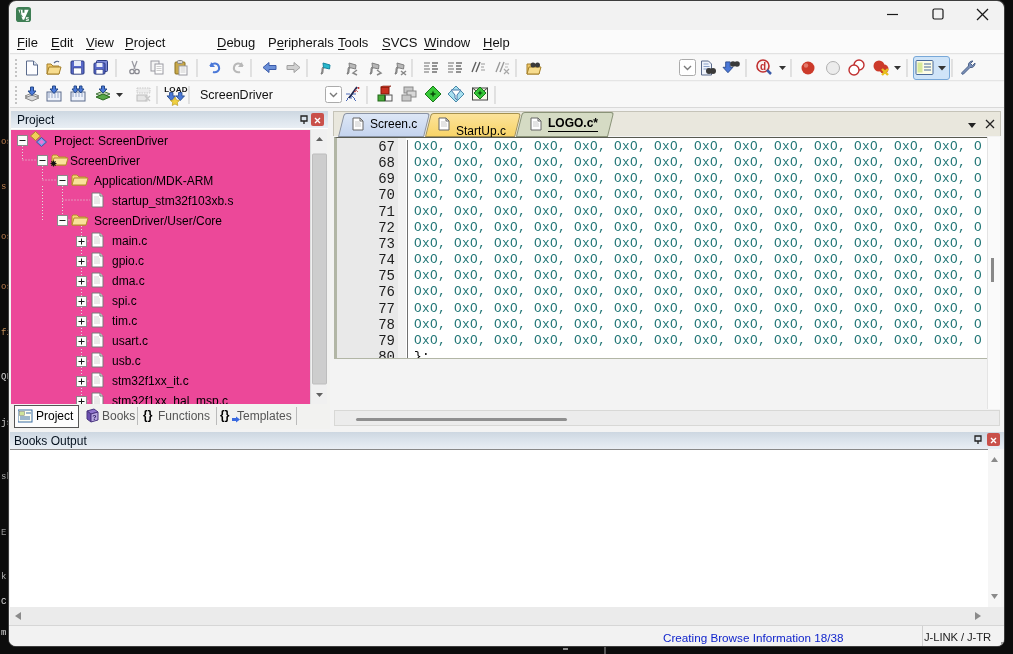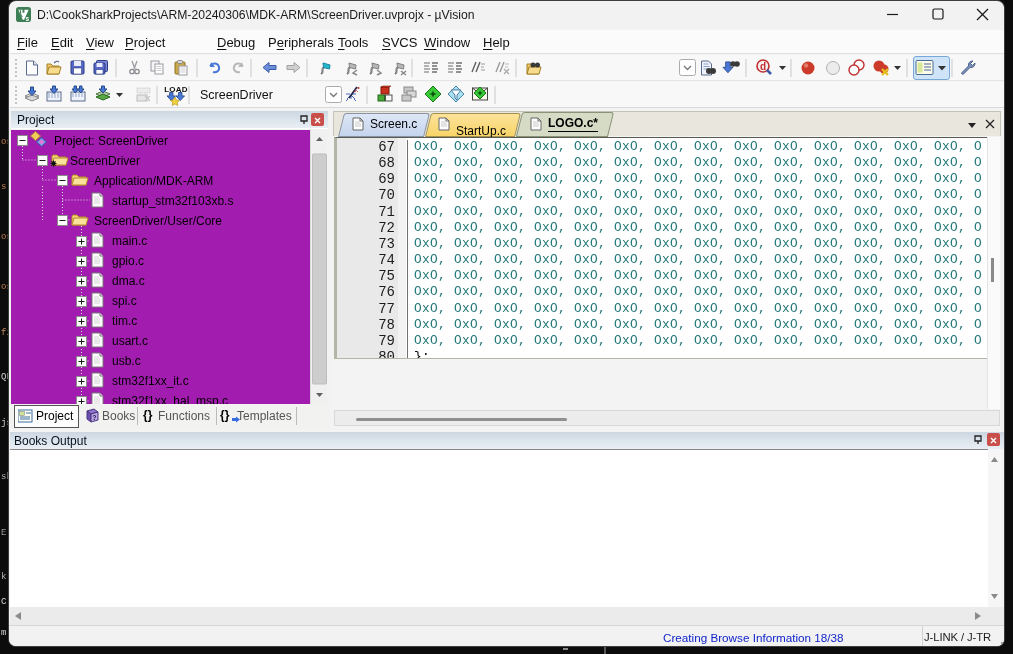--- a/index.html
+++ b/index.html
@@ -35,21 +35,20 @@
 
 <div class="abs" id="win"></div>
 
 <div class="abs" id="titlebar" style="left:9px; top:2px; width:995px; height:28px; background:#f2f2f2; border-radius:7px 7px 0 0;">
   <svg class="abs" style="left:7px; top:5px;" width="15" height="15" viewBox="0 0 16 16">
     <rect x="0" y="0" width="16" height="16" rx="3" fill="#3e7e54"></rect>
     <path d="M2.5 3 L7 3 L7 6.2 L9 6.2 L9 3 L13.5 3 L8.7 13.5 L7.2 13.5 Z" fill="#fff"></path>
     <path d="M4.5 3 L5.2 8.5 L6.8 10.5" stroke="#3e7e54" stroke-width="1.1" fill="none"></path>
     <text x="12" y="14.5" font-size="7" fill="#fff" font-family="Liberation Sans" text-anchor="middle" font-weight="bold">s</text>
   </svg>
-  <div class="abs" style="left:28px; top:6px; font-size:12.2px; color:#1b1b1b;">D:\CookSharkProjects\ARM-20240306\MDK-ARM\ScreenDriver.uvprojx - µVision</div>
   <svg class="abs" style="left:871px; top:1px;" width="120" height="25" viewBox="0 0 120 25">
     <line x1="7" y1="11.5" x2="18" y2="11.5" stroke="#1a1a1a" stroke-width="1.2"></line>
     <rect x="53" y="6" width="10" height="10" rx="1.5" fill="none" stroke="#1a1a1a" stroke-width="1.2"></rect>
     <line x1="97" y1="6" x2="108" y2="17" stroke="#1a1a1a" stroke-width="1.2"></line>
     <line x1="108" y1="6" x2="97" y2="17" stroke="#1a1a1a" stroke-width="1.2"></line>
   </svg>
 </div>
 
 <div class="abs" id="menubar" style="left:10px; top:30px; width:994px; height:24px; background:#fbfbfb; border-bottom:1px solid #e2e2e2;">
   <span class="abs menu-item" style="left:7px;"><u>F</u>ile</span>
@@ -347,21 +346,21 @@
     <div class="abs" style="left:6px; top:2px; font-size:12px; color:#06121f;">Project</div>
     <svg class="abs" style="left:287px; top:3px;" width="12" height="12" viewBox="0 0 12 12">
       <path d="M3 2h6v5h-6z M6 7v3" fill="none" stroke="#222" stroke-width="1.3"></path>
     </svg>
     <div class="abs" style="left:300px; top:2px; width:13px; height:13px; background:#c9504a; border-radius:2px;">
       <svg width="13" height="13" viewBox="0 0 13 13">
           <path d="M4 4l5 5M9 4l-5 5" stroke="#fff" stroke-width="1.4"></path>
         </svg>
     </div>
   </div>
-  <div class="abs" id="tree" style="left:1px; top:19px; width:299px; height:274px; background:#a21caf; overflow:hidden;text-decoration:underline;">
+  <div class="abs" id="tree" style="left:1px; top:19px; width:299px; height:274px; background:#ec4899; overflow:hidden;text-decoration:underline;">
     <svg width="299" height="274" style="position:absolute; left:3px; top:0;">
       <defs>
         <g id="minus">
             <rect x="0.5" y="0.5" width="10" height="10" fill="#fcfcfc" stroke="#8a8a8a"></rect>
             <line x1="2.5" y1="5.5" x2="8.5" y2="5.5" stroke="#1a1a1a"></line>
           </g>
         <g id="plus">
             <rect x="0.5" y="0.5" width="10" height="10" fill="#fcfcfc" stroke="#8a8a8a"></rect>
             <line x1="2.5" y1="5.5" x2="8.5" y2="5.5" stroke="#1a1a1a"></line>
             <line x1="5.5" y1="2.5" x2="5.5" y2="8.5" stroke="#1a1a1a"></line>

